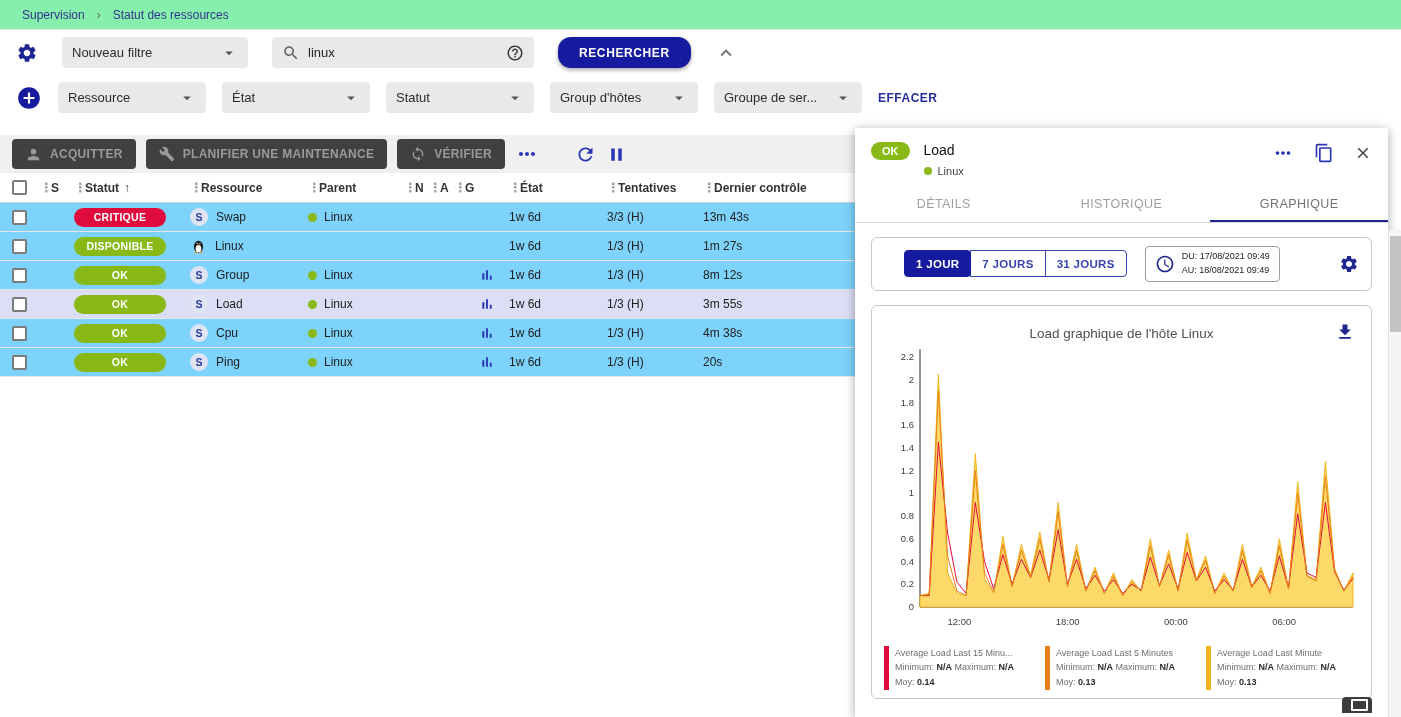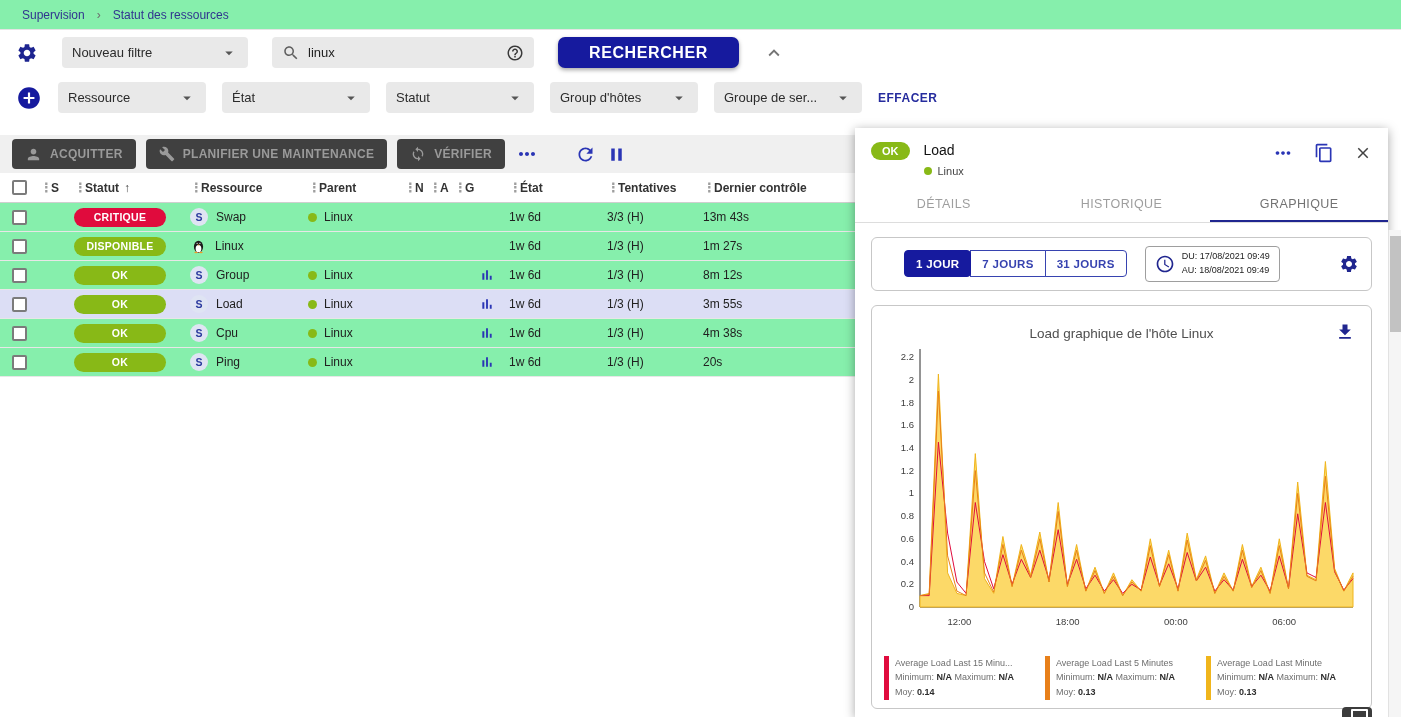--- a/index.html
+++ b/index.html
@@ -15,35 +15,35 @@
 
   
   .frow1{height:45px;display:flex;align-items:center;gap:24px;padding-left:16px;background:#fff}
   .frow2{height:45px;display:flex;align-items:center;gap:16px;padding-left:16px;background:#fff}
   .chip{height:31px;background:#e9e9e9;border-radius:4px;display:flex;align-items:center;padding:0 10px;font-size:13px;color:#2b2b2b;gap:8px;cursor:pointer}
   .chip.sel{justify-content:space-between;width:186px}
   .fchip{justify-content:space-between;width:148px}
   .dd-arrow{color:#555}
   .searchbox{width:262px;cursor:text}
   .search-input{border:none;background:transparent;outline:none;font:inherit;flex:1;min-width:0;color:#222}
-  .btn-primary{height:31px;background:#161a9e;color:#fff;border:none;border-radius:7px;font-weight:bold;font-size:16px;letter-spacing:.6px;padding:0 31px;box-shadow:0 2px 4px rgba(0,0,0,.35)}
+  .btn-primary{height:31px;background:#161a9e;color:#fff;border:none;border-radius:13px;font-weight:bold;font-size:12px;letter-spacing:.6px;padding:0 21px;box-shadow:0 2px 4px rgba(0,0,0,.35)}
   .collapse-up{color:#757575}
   .plus-btn{color:#161a9e;background:none;border:none;display:flex}
   .effacer{color:#262c9e;font-weight:bold;font-size:12px;letter-spacing:.5px;background:none;border:none}
   .gear-main{color:#1d2490}
 
   
   .table-pane{position:absolute;left:0;top:120px;width:855px}
   .toolbar{margin-top:15px;background:#f0f0f0;height:38px;display:flex;align-items:center;gap:10px;padding:0 12px}
   .tb-btn{display:flex;align-items:center;gap:8px;height:30px;padding:0 13px;background:#404040;border:none;border-radius:4px;color:#9a9a9a;font-size:12px;font-weight:bold;letter-spacing:.3px}
   .tb-icon-btn{background:none;border:none;color:#2a35b5;display:flex;align-items:center}
   .gap-l{margin-left:26px}
   .thead,.trow{display:flex;align-items:center}
   .thead{height:30px;border-bottom:1px solid #cfcfcf;background:#fff}
-  .trow{height:29px;border-bottom:1px solid #e7e7e7;background:#86efac;cursor:pointer}
+  .trow{height:29px;border-bottom:1px solid #e7e7e7;background:#7dd3fc;cursor:pointer}
   .trow.selected{background:#dcdef5}
   .cell{display:flex;align-items:center;overflow:hidden;white-space:nowrap}
   .c-check{width:40px;padding-left:12px}
   .c-s{width:34px}
   .c-status{width:116px}
   .c-res{width:118px}
   .c-parent{width:96px}
   .c-n,.c-a,.c-g{width:25px}
   .c-graph{width:30px}
   .c-dur{width:98px}
@@ -83,21 +83,21 @@
   .range-btn.active{background:#161a9e;color:#fff;border-color:#161a9e;border-radius:4px;z-index:1}
   .datebox{margin-left:18px;display:flex;align-items:center;gap:7px;border:1px solid #9e9e9e;border-radius:4px;padding:3px 9px;cursor:pointer}
   .datebox .lines{font-size:9px;color:#222;line-height:1.55}
   .clockic{color:#20268f}
   .gear-panel{margin-left:auto;background:none;border:none;color:#20268f;display:flex}
   .card-chart{padding:10px 12px 8px;position:relative}
   .chart-title-row{display:flex;align-items:center;justify-content:center;position:relative;padding:10px 0 2px;color:#4f4f4f;font-size:13.5px}
   .dl-btn{position:absolute;right:4px;top:6px;background:none;border:none;color:#20268f;display:flex}
   .tick{font-size:9.5px;fill:#3d3d3d}
   .axis{stroke:#2b2b2b;stroke-width:1}
-  .legend{display:flex;gap:8px;margin-top:20px}
+  .legend{display:flex;gap:8px;margin-top:10px}
   .lg-item{display:flex;gap:6px;flex:1;cursor:pointer}
   .lg-bar{width:5px;height:44px;flex:none}
   .lg-text{font-size:9px;color:#6e6e6e;line-height:1.6}
   .lg-text b{color:#2c2c2c}
   .pip{position:absolute;right:16px;bottom:0;width:30px;height:16px;background:#3c3c3c;border-radius:4px 4px 0 0}
   .pip::after{content:"";position:absolute;right:4px;bottom:2px;width:13px;height:8px;border:2px solid #fff;border-radius:1px}
 
   
   .vscroll{position:absolute;right:0;top:230px;bottom:0;width:13px;background:#f5f5f5;border-left:1px solid #e2e2e2}
   .vthumb{width:12px;height:96px;background:#c2c2c2;margin:6px 0 0 1px;cursor:grab}

